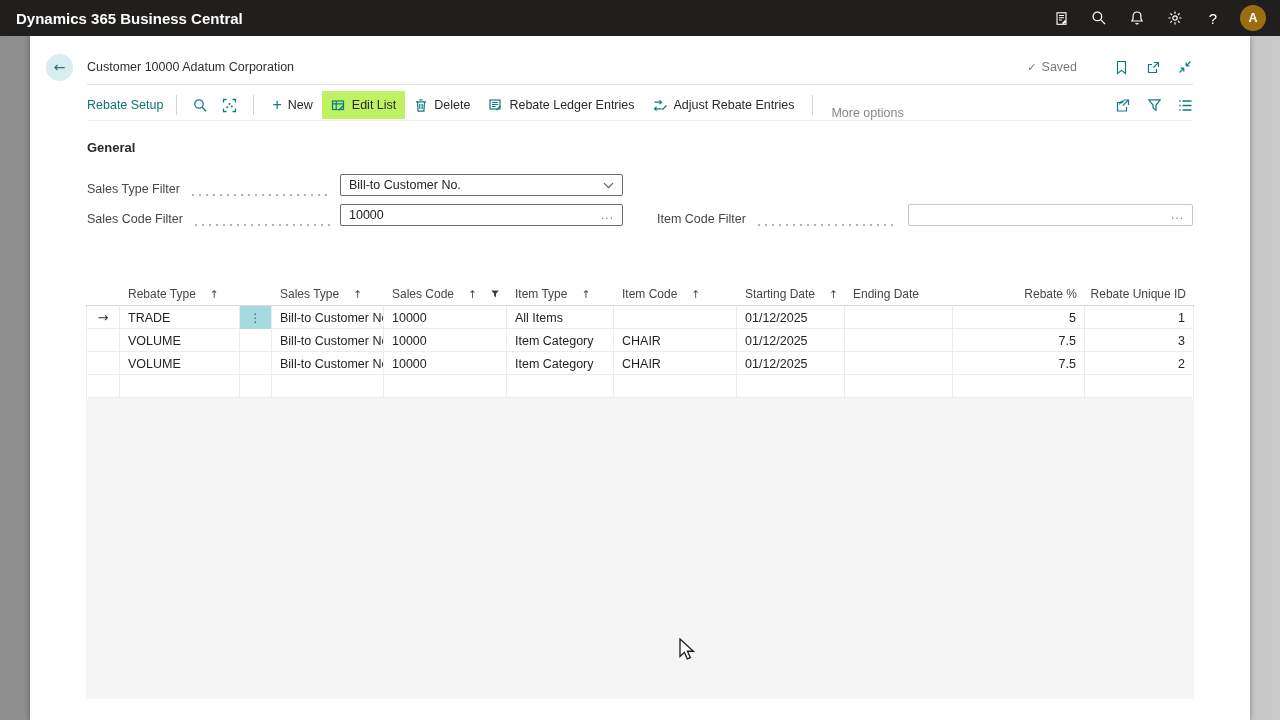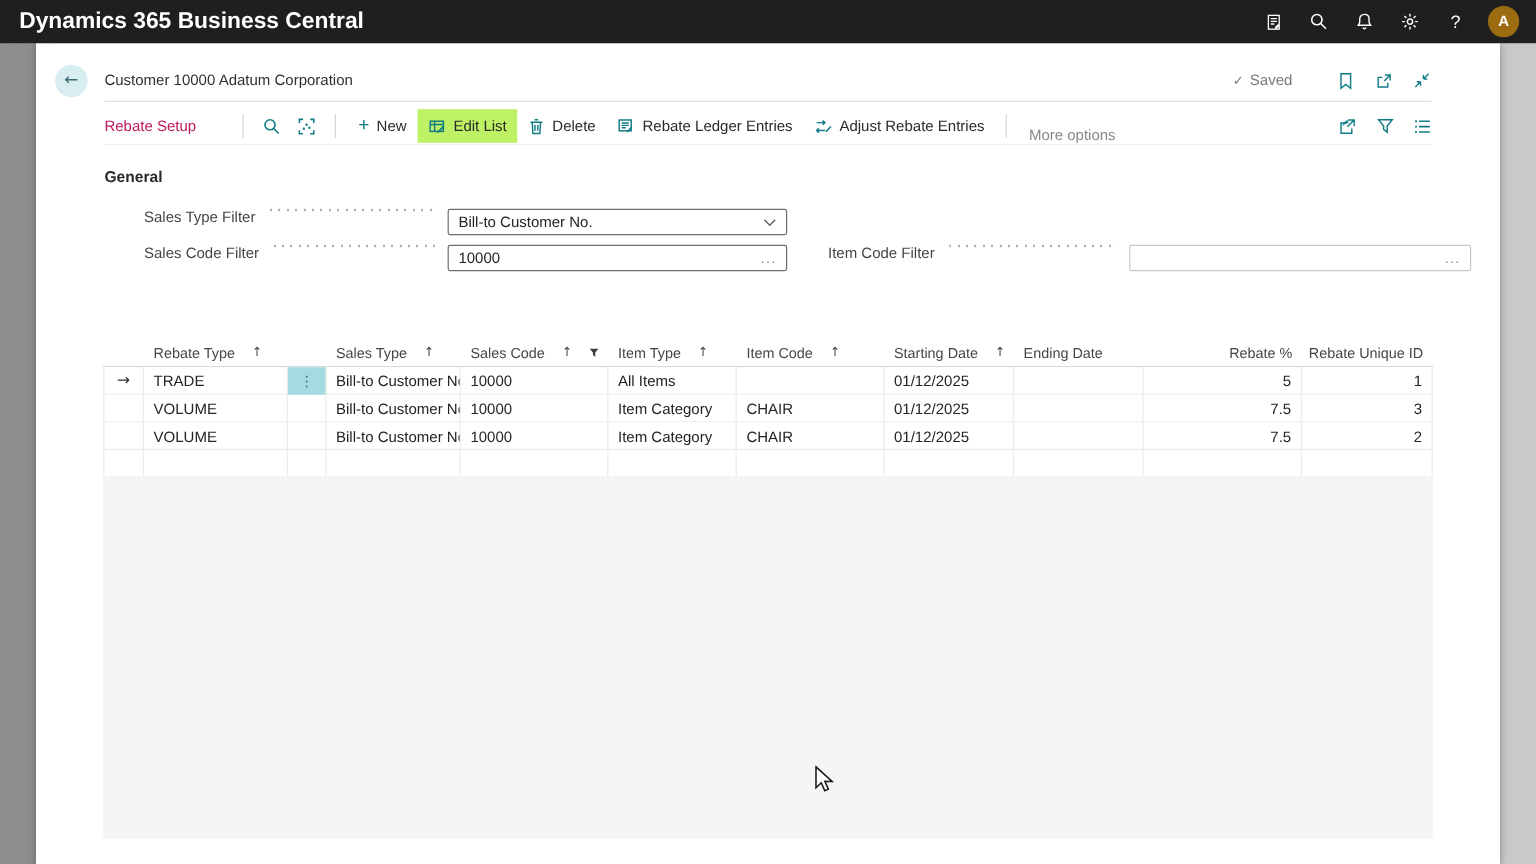--- a/index.html
+++ b/index.html
@@ -5,21 +5,21 @@
   * { box-sizing: border-box; }
   html,body { margin:0; padding:0; }
   body {
     width:1280px; height:720px; overflow:hidden; position:relative;
     font-family:"Liberation Sans","DejaVu Sans",sans-serif;
     background:linear-gradient(90deg,#8d8d8d 0%,#b5b5b5 55%,#c9c9c9 100%);
   }
   
   .topbar { position:absolute; top:0; left:0; right:0; height:36px; background:#201f1e;
     display:flex; align-items:center; z-index:10; }
-  .topbar-title { margin-left:16px; color:#fff; font-size:19px; font-weight:700; }
+  .topbar-title { margin-left:16px; color:#fff; font-size:15px; font-weight:700; }
   .topbar-right { margin-left:auto; display:flex; align-items:center; }
   .tb-icon { width:38px; height:36px; display:flex; align-items:center; justify-content:center;
     color:#fff; cursor:pointer; font-size:15px; }
   .tb-icon svg { display:block; }
   .avatar { width:26px; height:26px; border-radius:50%; background:#9c6d10; color:#fff;
     font-size:12.5px; font-weight:700; display:flex; align-items:center; justify-content:center;
     margin:0 14px 0 8px; cursor:pointer; }
   
   .card { position:absolute; left:30px; right:30px; top:36px; bottom:0; background:#fff;
     box-shadow:0 1px 6px rgba(0,0,0,.35); }
@@ -31,32 +31,32 @@
   .page-title { margin-left:14px; font-size:12.5px; color:#31302f; }
   .header-right { position:absolute; right:57px; top:13px; height:36px; display:flex;
     align-items:center; gap:16px; }
   .saved { color:#7a7977; font-size:12.5px; display:flex; align-items:center; gap:5px; margin-right:20px; }
   .saved .check { font-family:"DejaVu Sans",sans-serif; font-size:11px; }
   .hd-icon { width:16px; height:16px; display:flex; align-items:center; justify-content:center; cursor:pointer; }
   .divider { position:absolute; left:57px; right:57px; height:1px; background:#e3e1df; }
   
   .toolbar { position:absolute; top:54px; left:57px; right:57px; height:30px;
     display:flex; align-items:center; font-size:12.5px; color:#2b2a29; }
-  .caption { margin-right:30px; color:#be185d; }
+  .caption { margin-right:4px; color:#0f766e; }
   .vsep { width:1px; height:20px; background:#d6d4d2; margin:0 9px; }
   .tb-act { display:flex; align-items:center; gap:6px; height:28px; padding:0 9px; cursor:pointer;
     white-space:nowrap; }
   .tb-act.icon-only { padding:0 7px; }
   .tb-act.active { background:#bef264; }
   .tb-act .plus { color:#0f7b85; font-size:16px; font-weight:400; line-height:1; }
   .more { color:#8a8886;margin-top:16px; }
   .toolbar-right { margin-left:auto; display:flex; align-items:center; gap:15px; }
   
   .general-heading { position:absolute; top:104px; left:57px; font-size:13px; font-weight:700; color:#2b2a29; }
-  .field-row { position:absolute; height:22px; display:flex; align-items:flex-start; font-size:12.5px;margin-left:33px; }
+  .field-row { position:absolute; height:22px; display:flex; align-items:flex-end; font-size:12.5px; }
   .f-label { color:#474645; white-space:nowrap; }
   .leader { flex:1; height:2px; margin:0 10px 0 12px;
     background-image:repeating-linear-gradient(90deg,#b4b2b0 0 1.6px,transparent 1.6px 7px); }
   .field { height:22px; border:1px solid #6f6d6b; background:#fff; display:flex; align-items:center;
     border-radius:2px; flex:0 0 auto; }
   .field.light { border-color:#c9c7c5; }
   .field .value { flex:1; padding:0 8px; color:#252423; white-space:nowrap; overflow:hidden; }
   .field input { flex:1; border:0; outline:0; background:transparent; font:inherit; color:#252423;
     padding:0 8px; height:100%; width:100%; }
   .chev { margin-right:8px; display:flex; }

